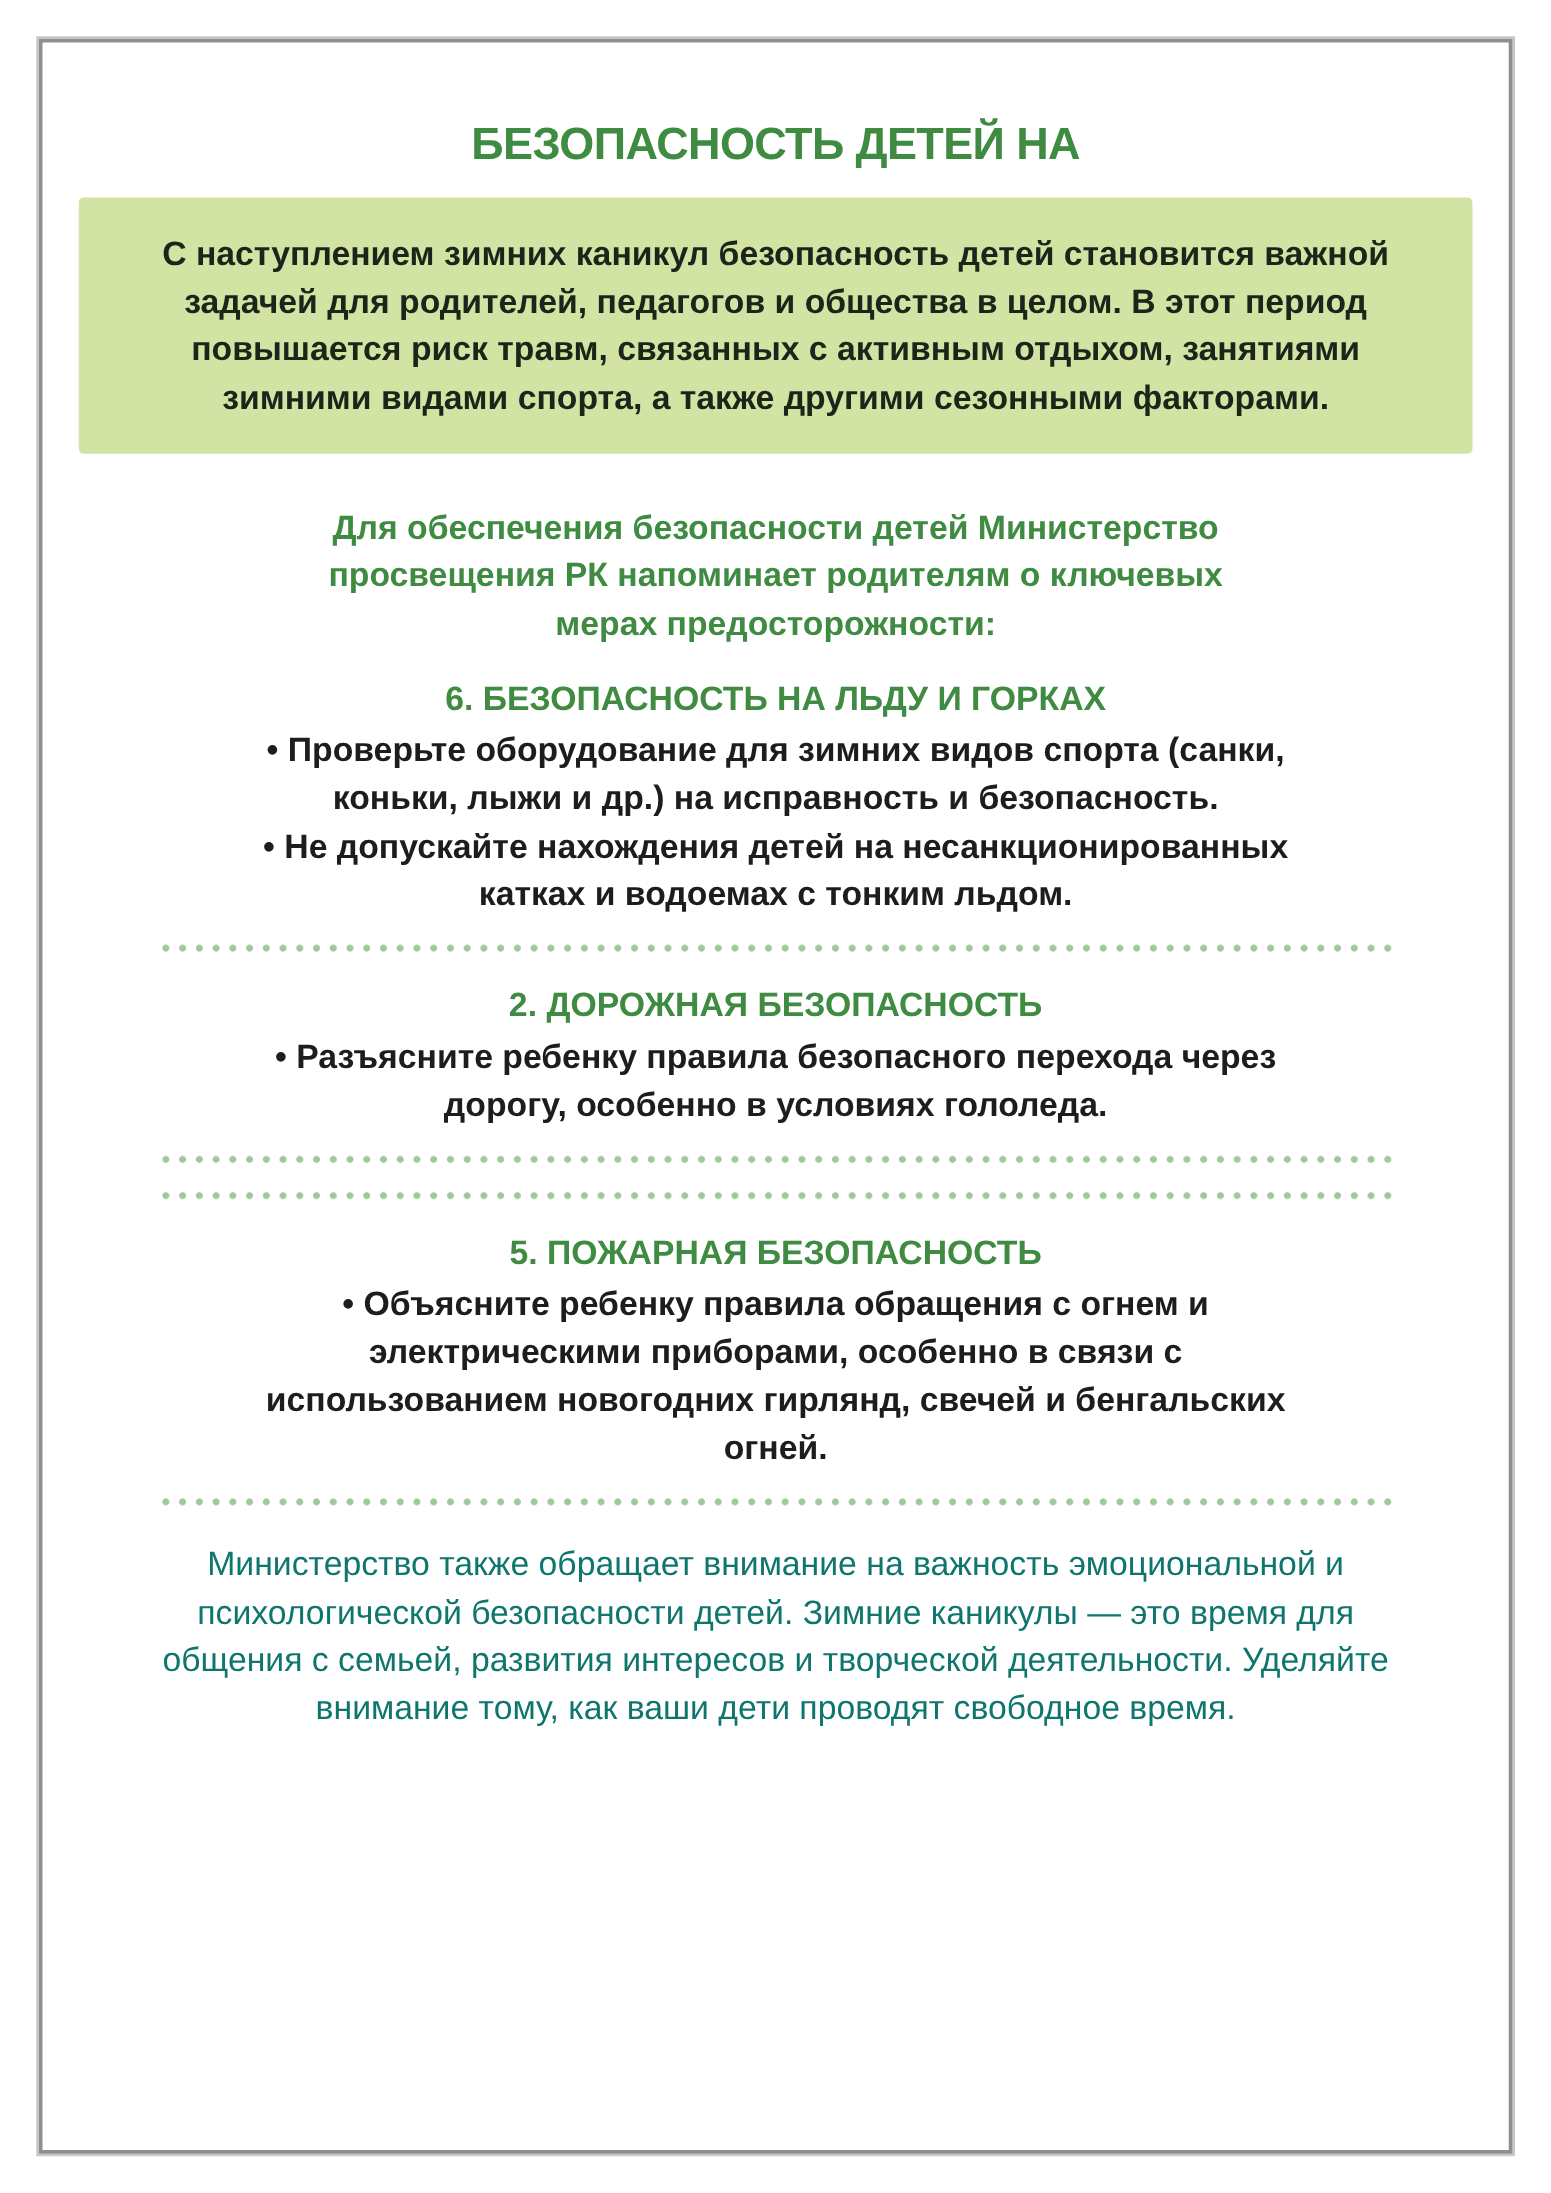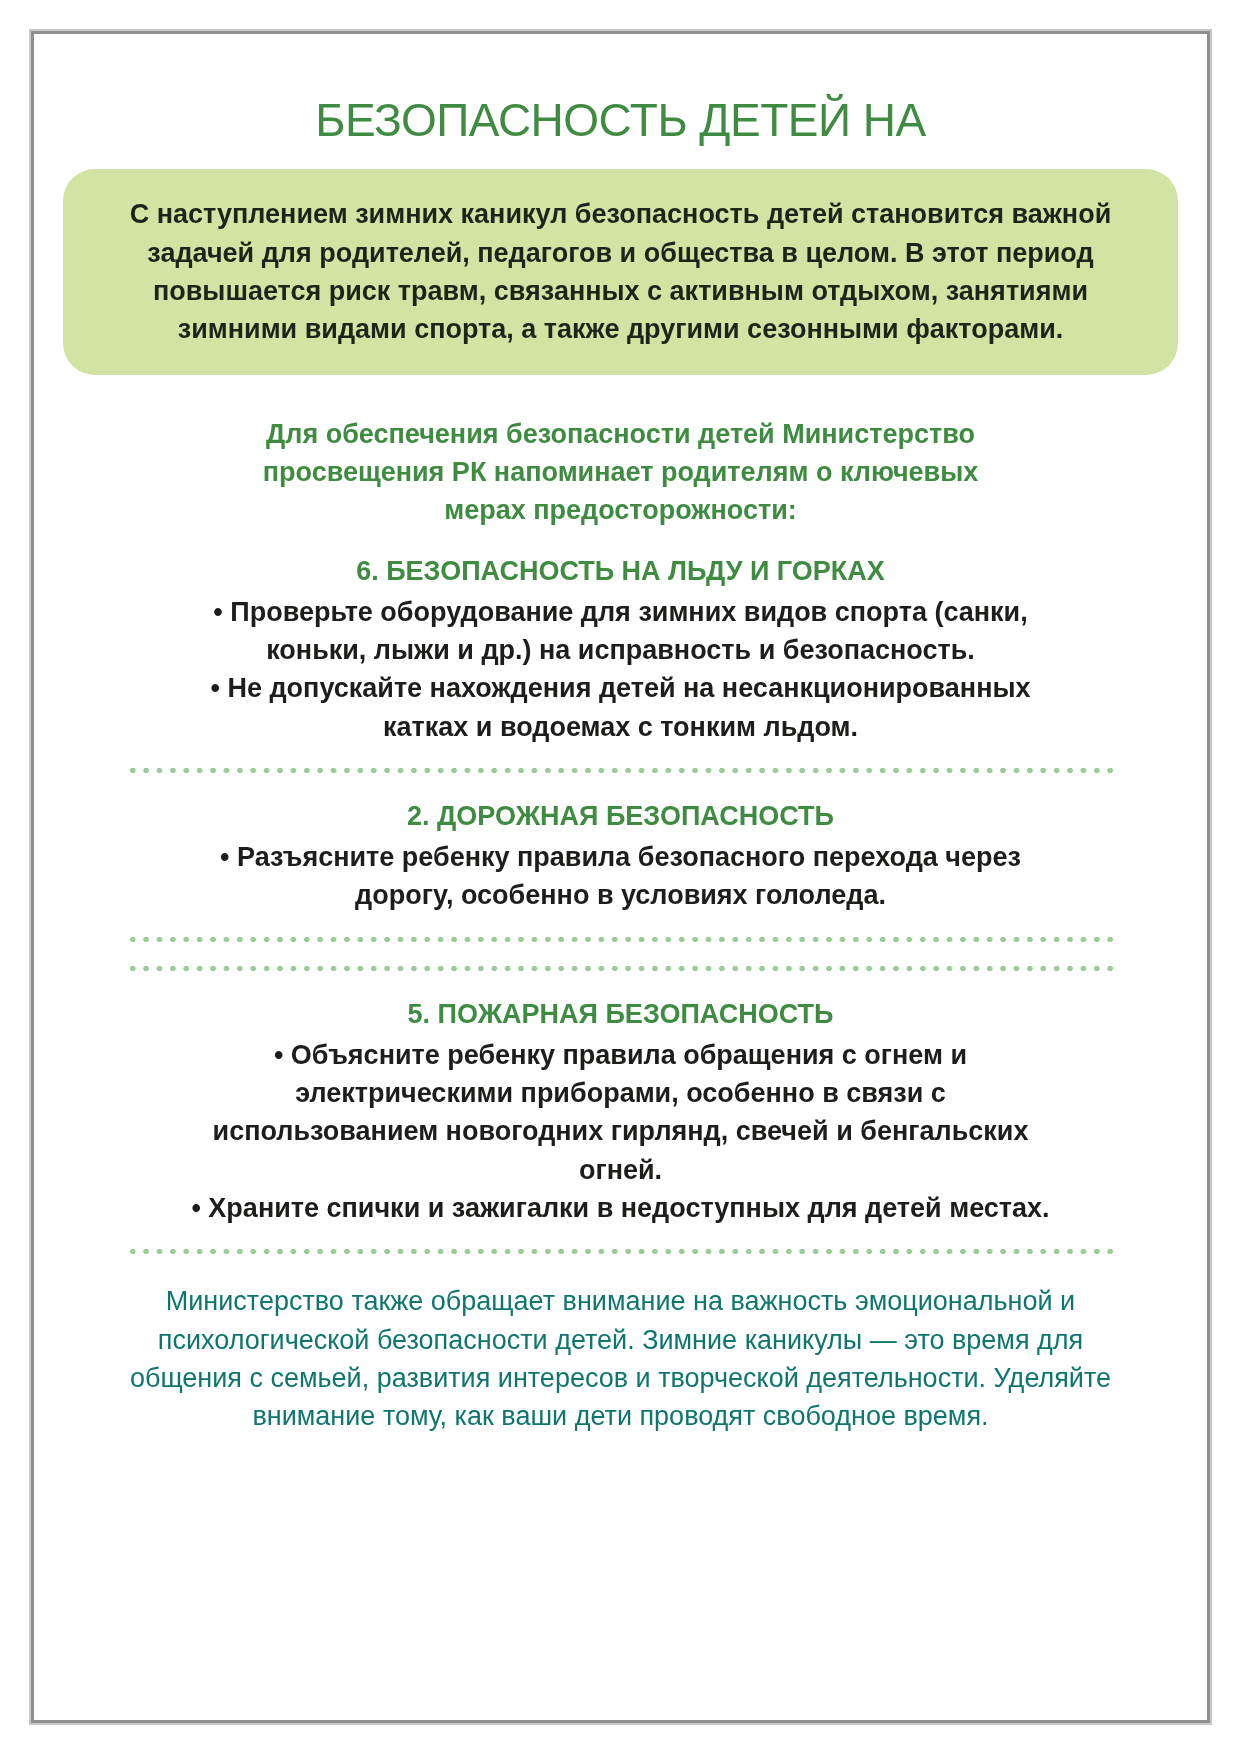--- a/index.html
+++ b/index.html
@@ -20,31 +20,31 @@
     border: 3px solid #8f8f8f;
   }
   .content {
     position: absolute;
     top: 38px; left: 38px; right: 38px; bottom: 38px;
     padding: 0 25px;
     text-align: center;
   }
   .title {
     margin-top: 56px;
-    font-size: 46px;
-    font-weight: normal;
+    font-size: 36px;
+    font-weight: bold;
     line-height: 1.16;
     color: #3e8b41;
     letter-spacing: -0.5px;
   }
   .title span { display: block; }
   .intro-box {
     margin-top: 22px;
     background: #d2e3a4;
-    border-radius: 32px;
+    border-radius: 4px;
     padding: 26px 44px;
   }
   .intro-box p {
     font-size: 27px;
     font-weight: bold;
     line-height: 1.42;
     color: #1d241a;
     max-width: 1020px;
     margin: 0 auto;
   }
@@ -122,19 +122,18 @@
     <div class="section-heading">2. ДОРОЖНАЯ БЕЗОПАСНОСТЬ</div>
     <p class="bullet">Разъясните ребенку правила безопасного перехода через дорогу, особенно в условиях гололеда.</p>
   </div>
   <div class="dots"></div>
 
   <div class="dots"></div>
 
   <div class="section">
     <div class="section-heading">5. ПОЖАРНАЯ БЕЗОПАСНОСТЬ</div>
     <p class="bullet">Объясните ребенку правила обращения с огнем и электрическими приборами, особенно в связи с использованием новогодних гирлянд, свечей и бенгальских огней.</p>
-    <p class="bullet">Храните спички и зажигалки в недоступных для детей местах.</p>
   </div>
   <div class="dots"></div>
 
   <p class="closing">Министерство также обращает внимание на важность эмоциональной и психологической безопасности детей. Зимние каникулы — это время для общения с семьей, развития интересов и творческой деятельности. Уделяйте внимание тому, как ваши дети проводят свободное время.</p>
 
 </div>
 
 </body></html>

